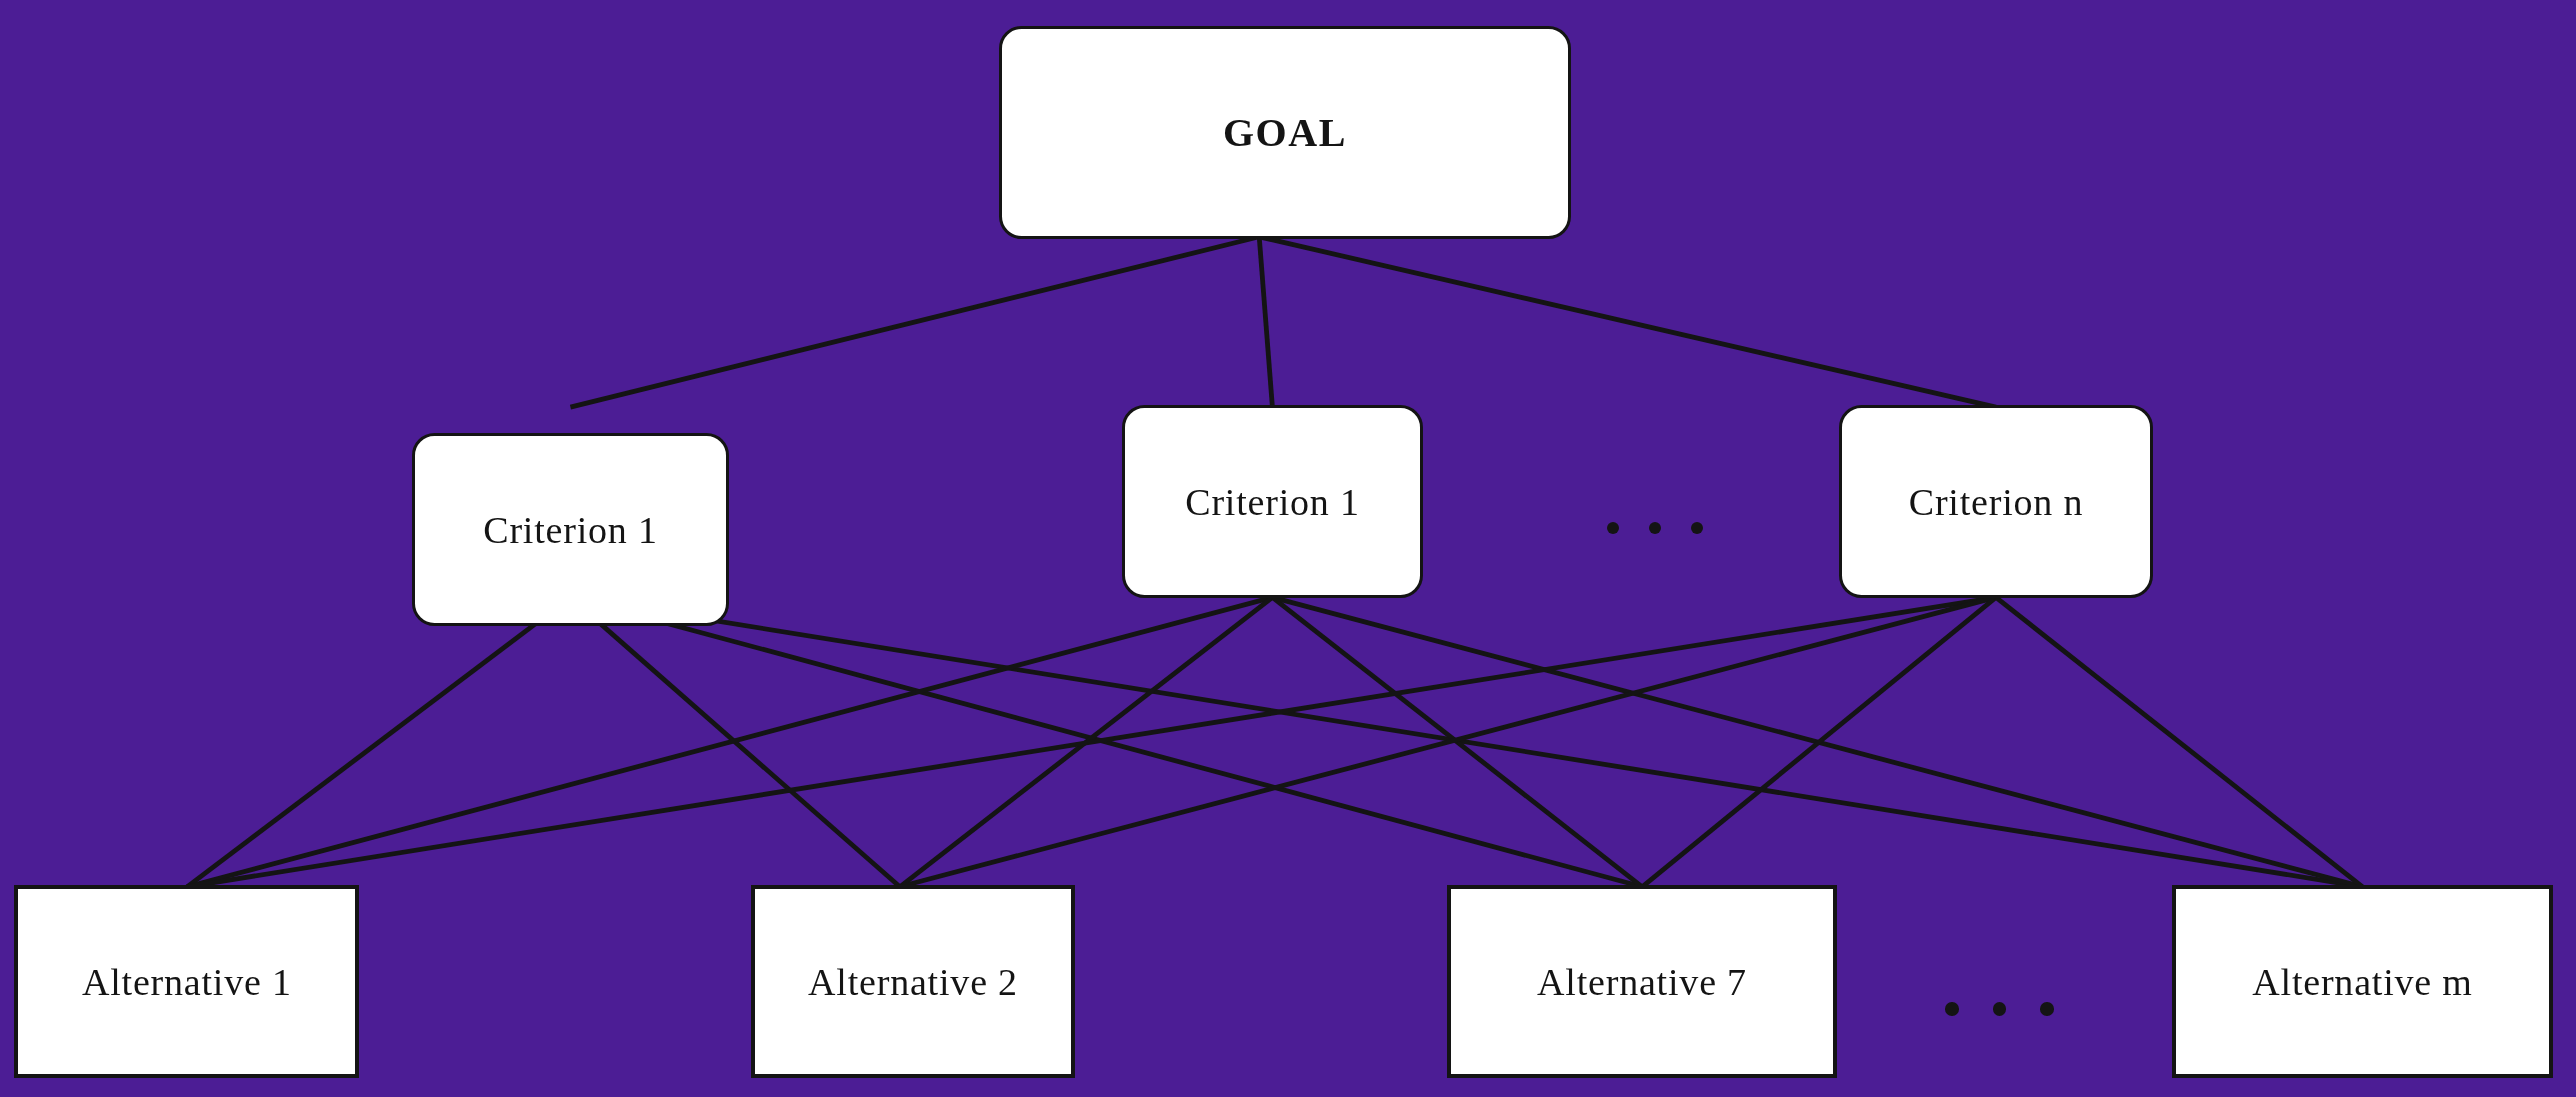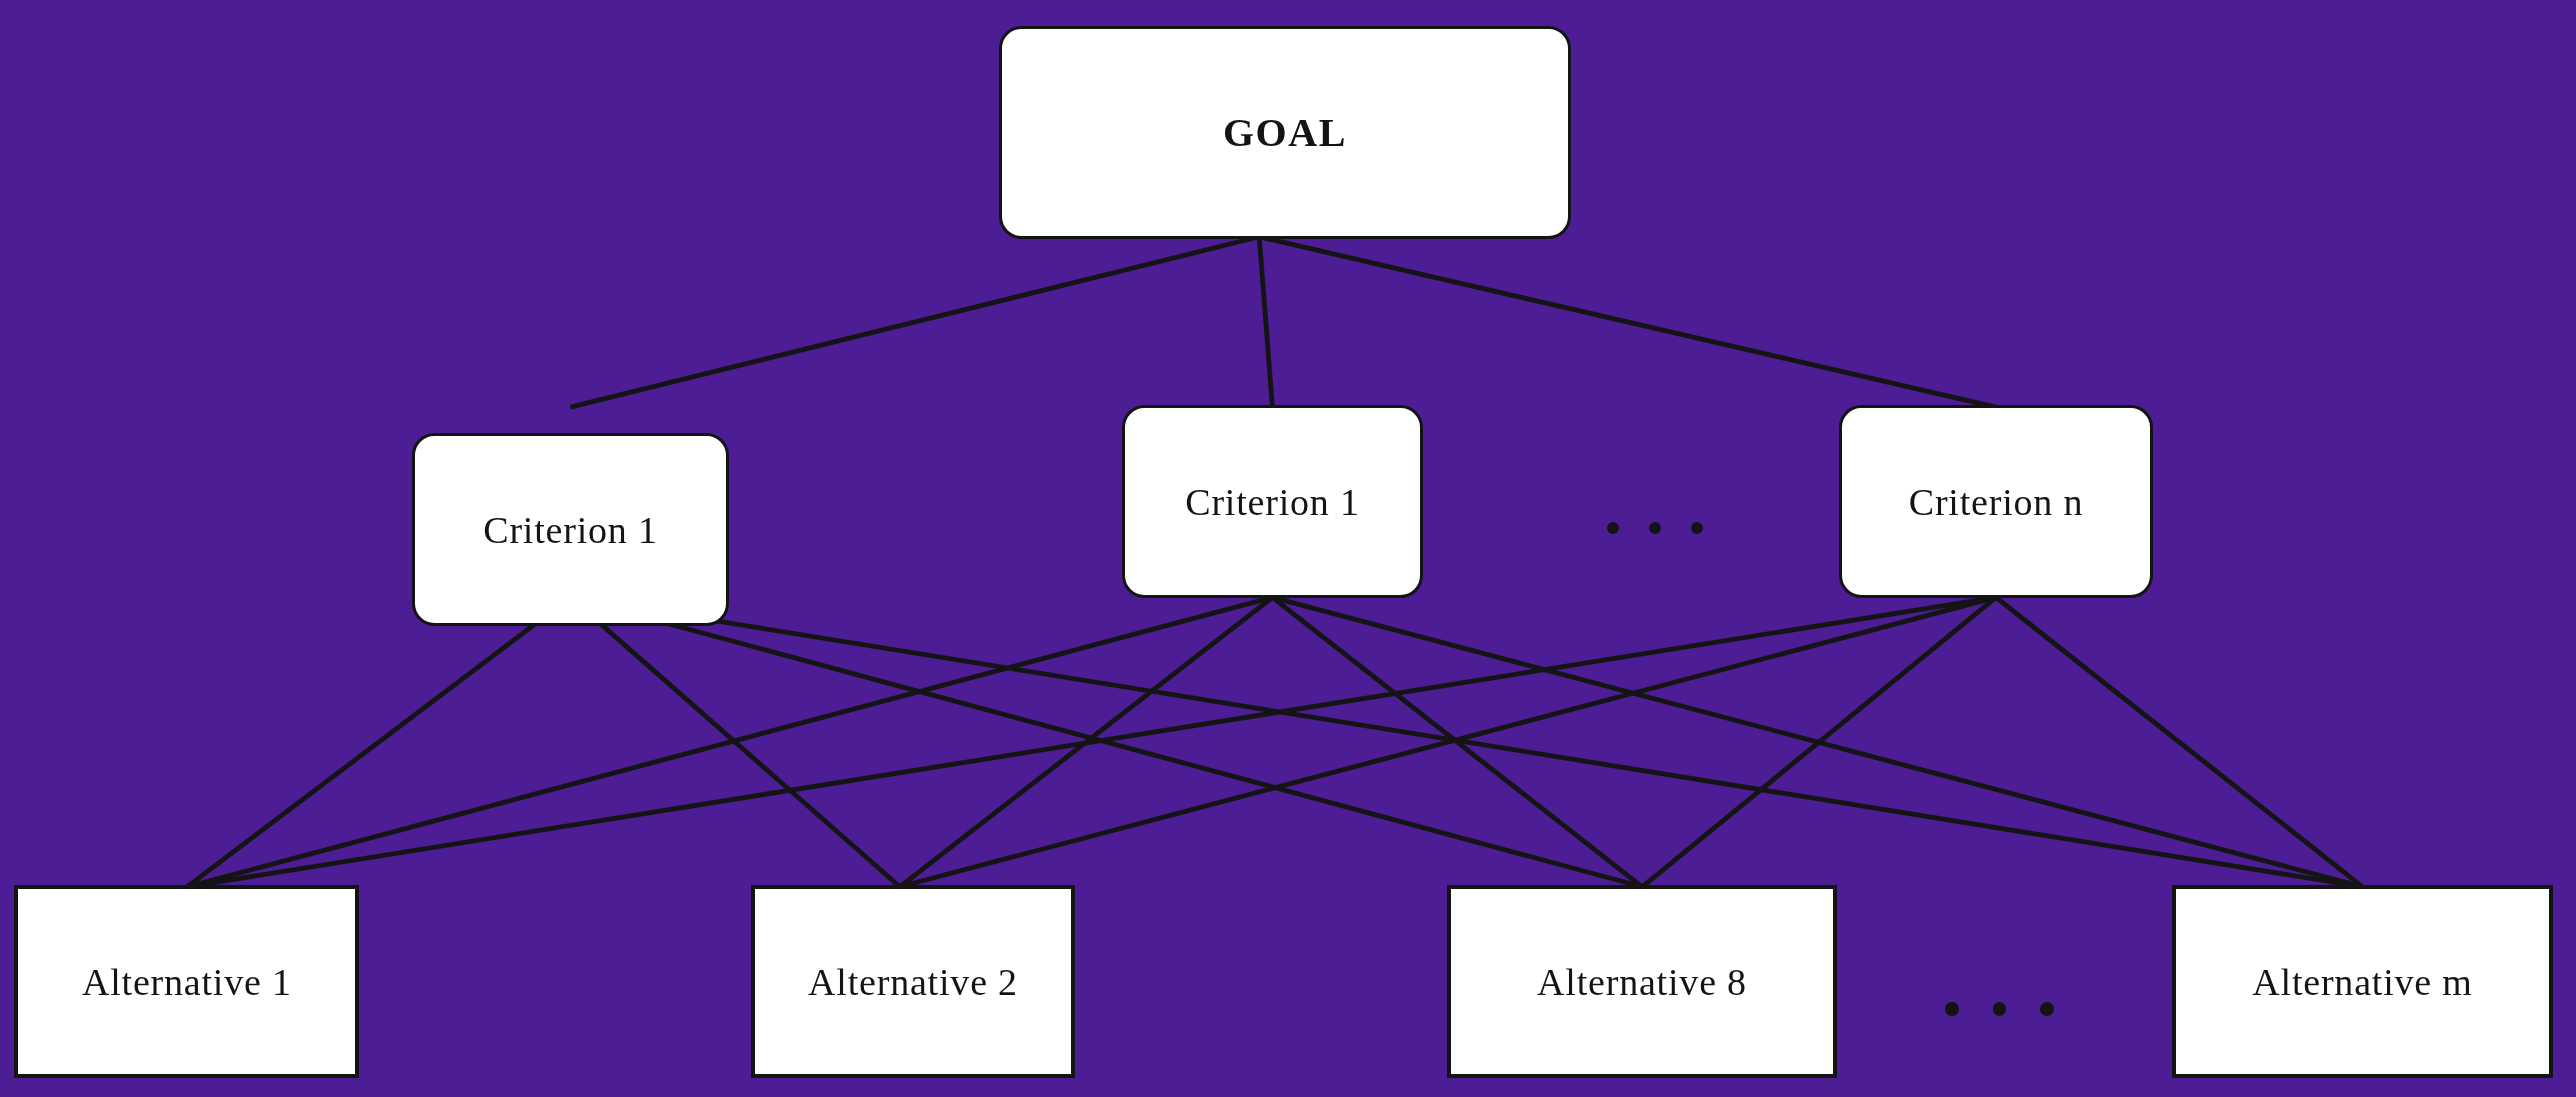--- a/index.html
+++ b/index.html
@@ -89,21 +89,21 @@
       <div class="node rounded criterion" style="left: 1839px; top: 405px; width: 314px; height: 193px;">
         <span>Criterion n</span>
       </div>
       <div class="node alt" style="left: 14.4px; top: 885px; width: 345px; height: 193px;">
         <span>Alternative 1</span>
       </div>
       <div class="node alt" style="left: 738px; top: 885px; width: 324px; height: 193px; margin-left: 13px;">
         <span>Alternative 2</span>
       </div>
       <div class="node alt" style="left: 1447px; top: 885px; width: 390px; height: 193px;">
-        <span>Alternative 8</span>
+        <span>Alternative 7</span>
       </div>
       <div class="node alt" style="left: 2172px; top: 885px; width: 381px; height: 193px;">
         <span>Alternative m</span>
       </div>
       <div class="dots" style="left: 1607px; top: 522px; gap: 30px;">
         <span class="dot" style="width: 12px; height: 12px;"></span>
         <span class="dot" style="width: 12px; height: 12px;"></span>
         <span class="dot" style="width: 12px; height: 12px;"></span>
       </div>
       <div class="dots" style="left: 1945px; top: 1002px; gap: 34px;">

